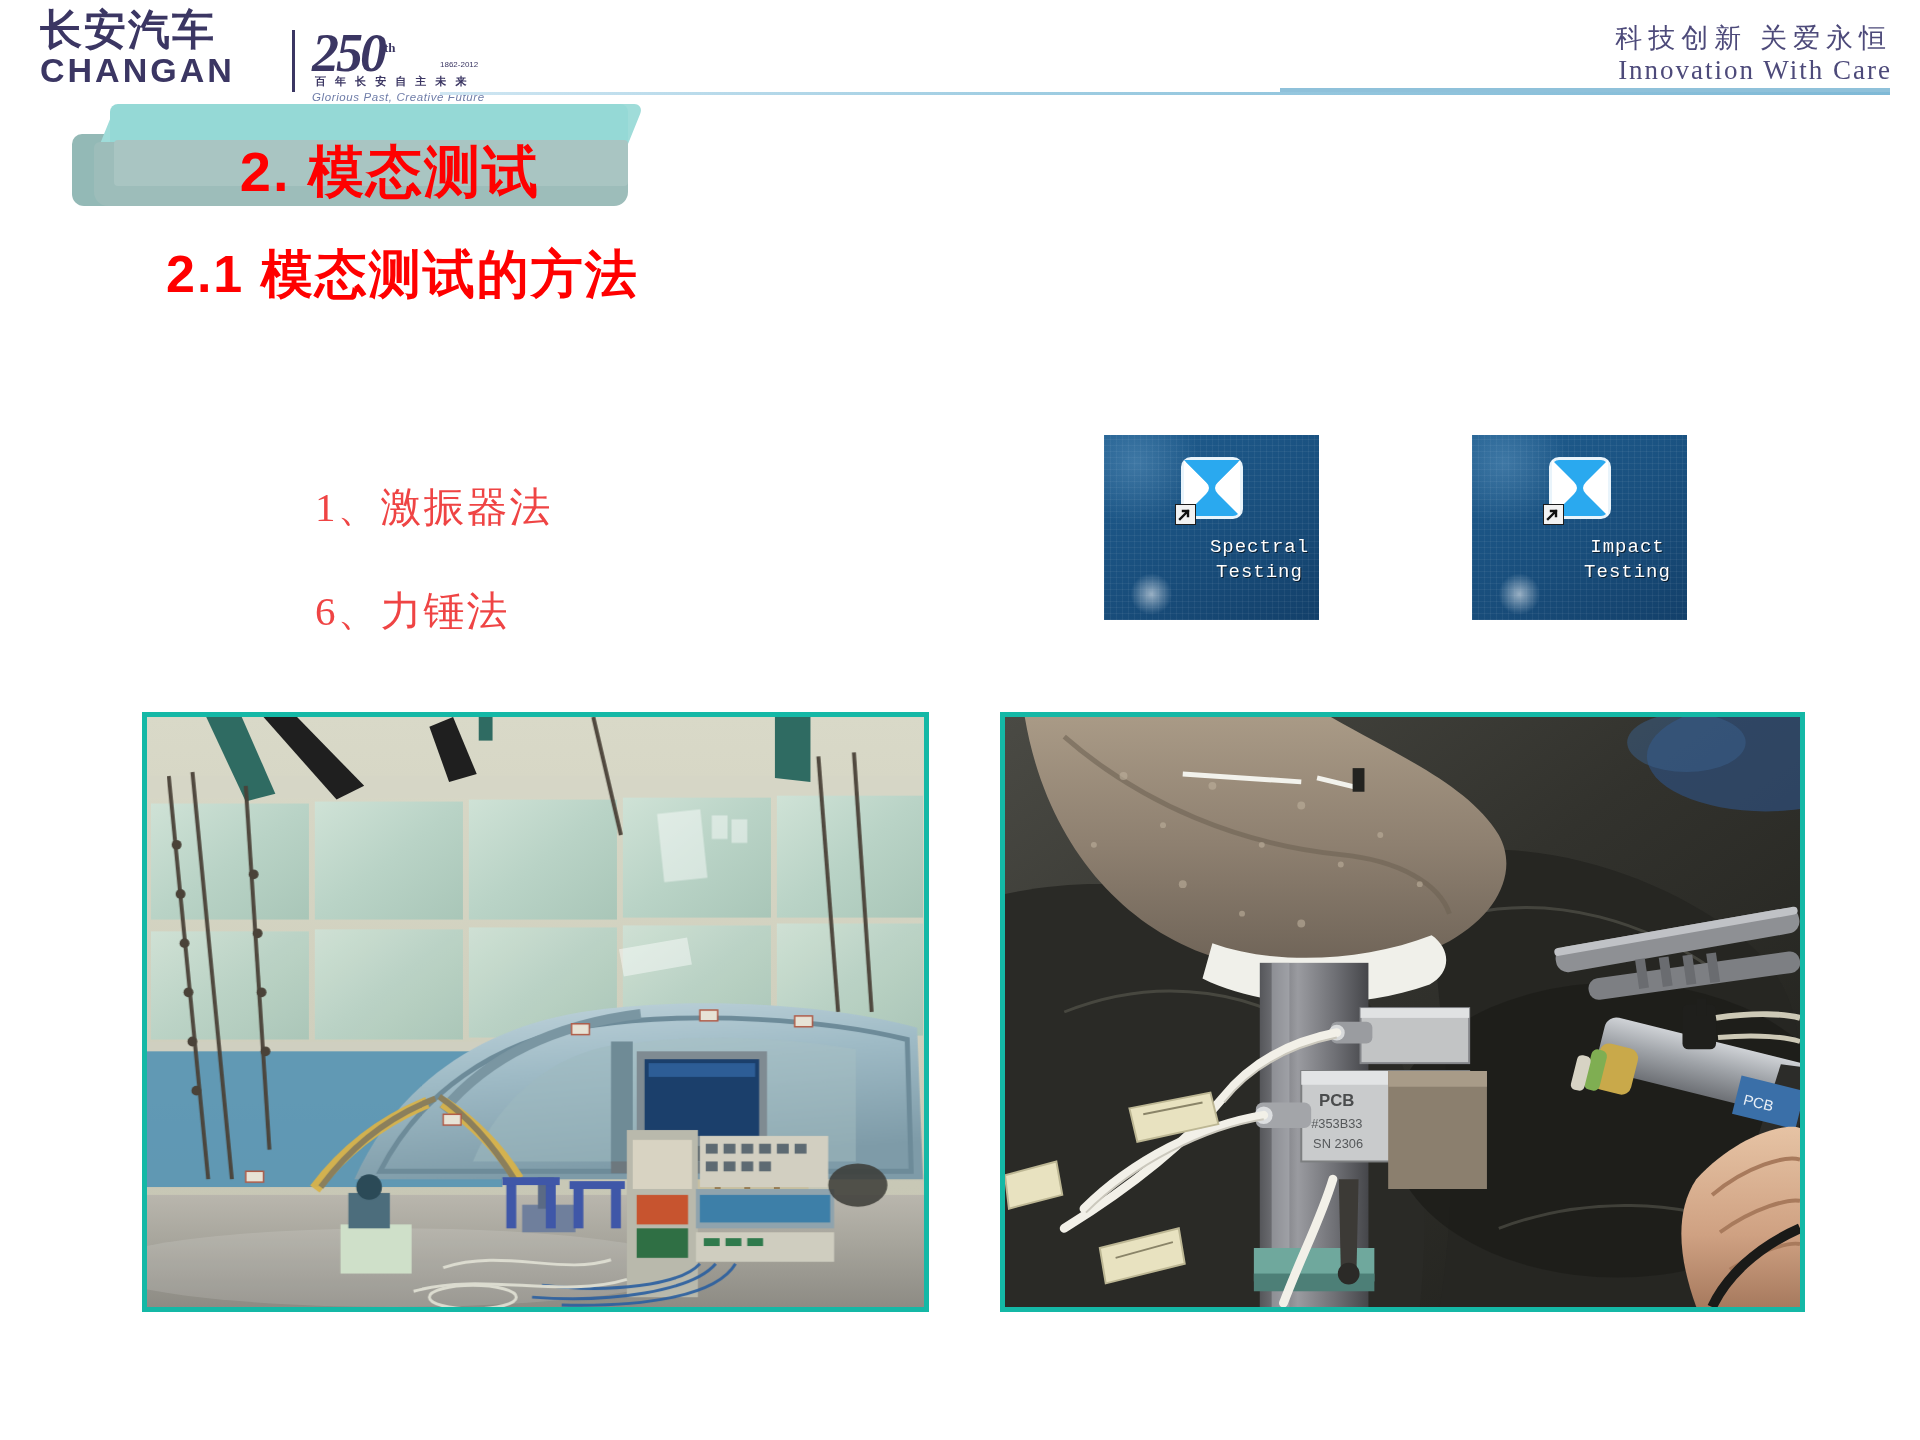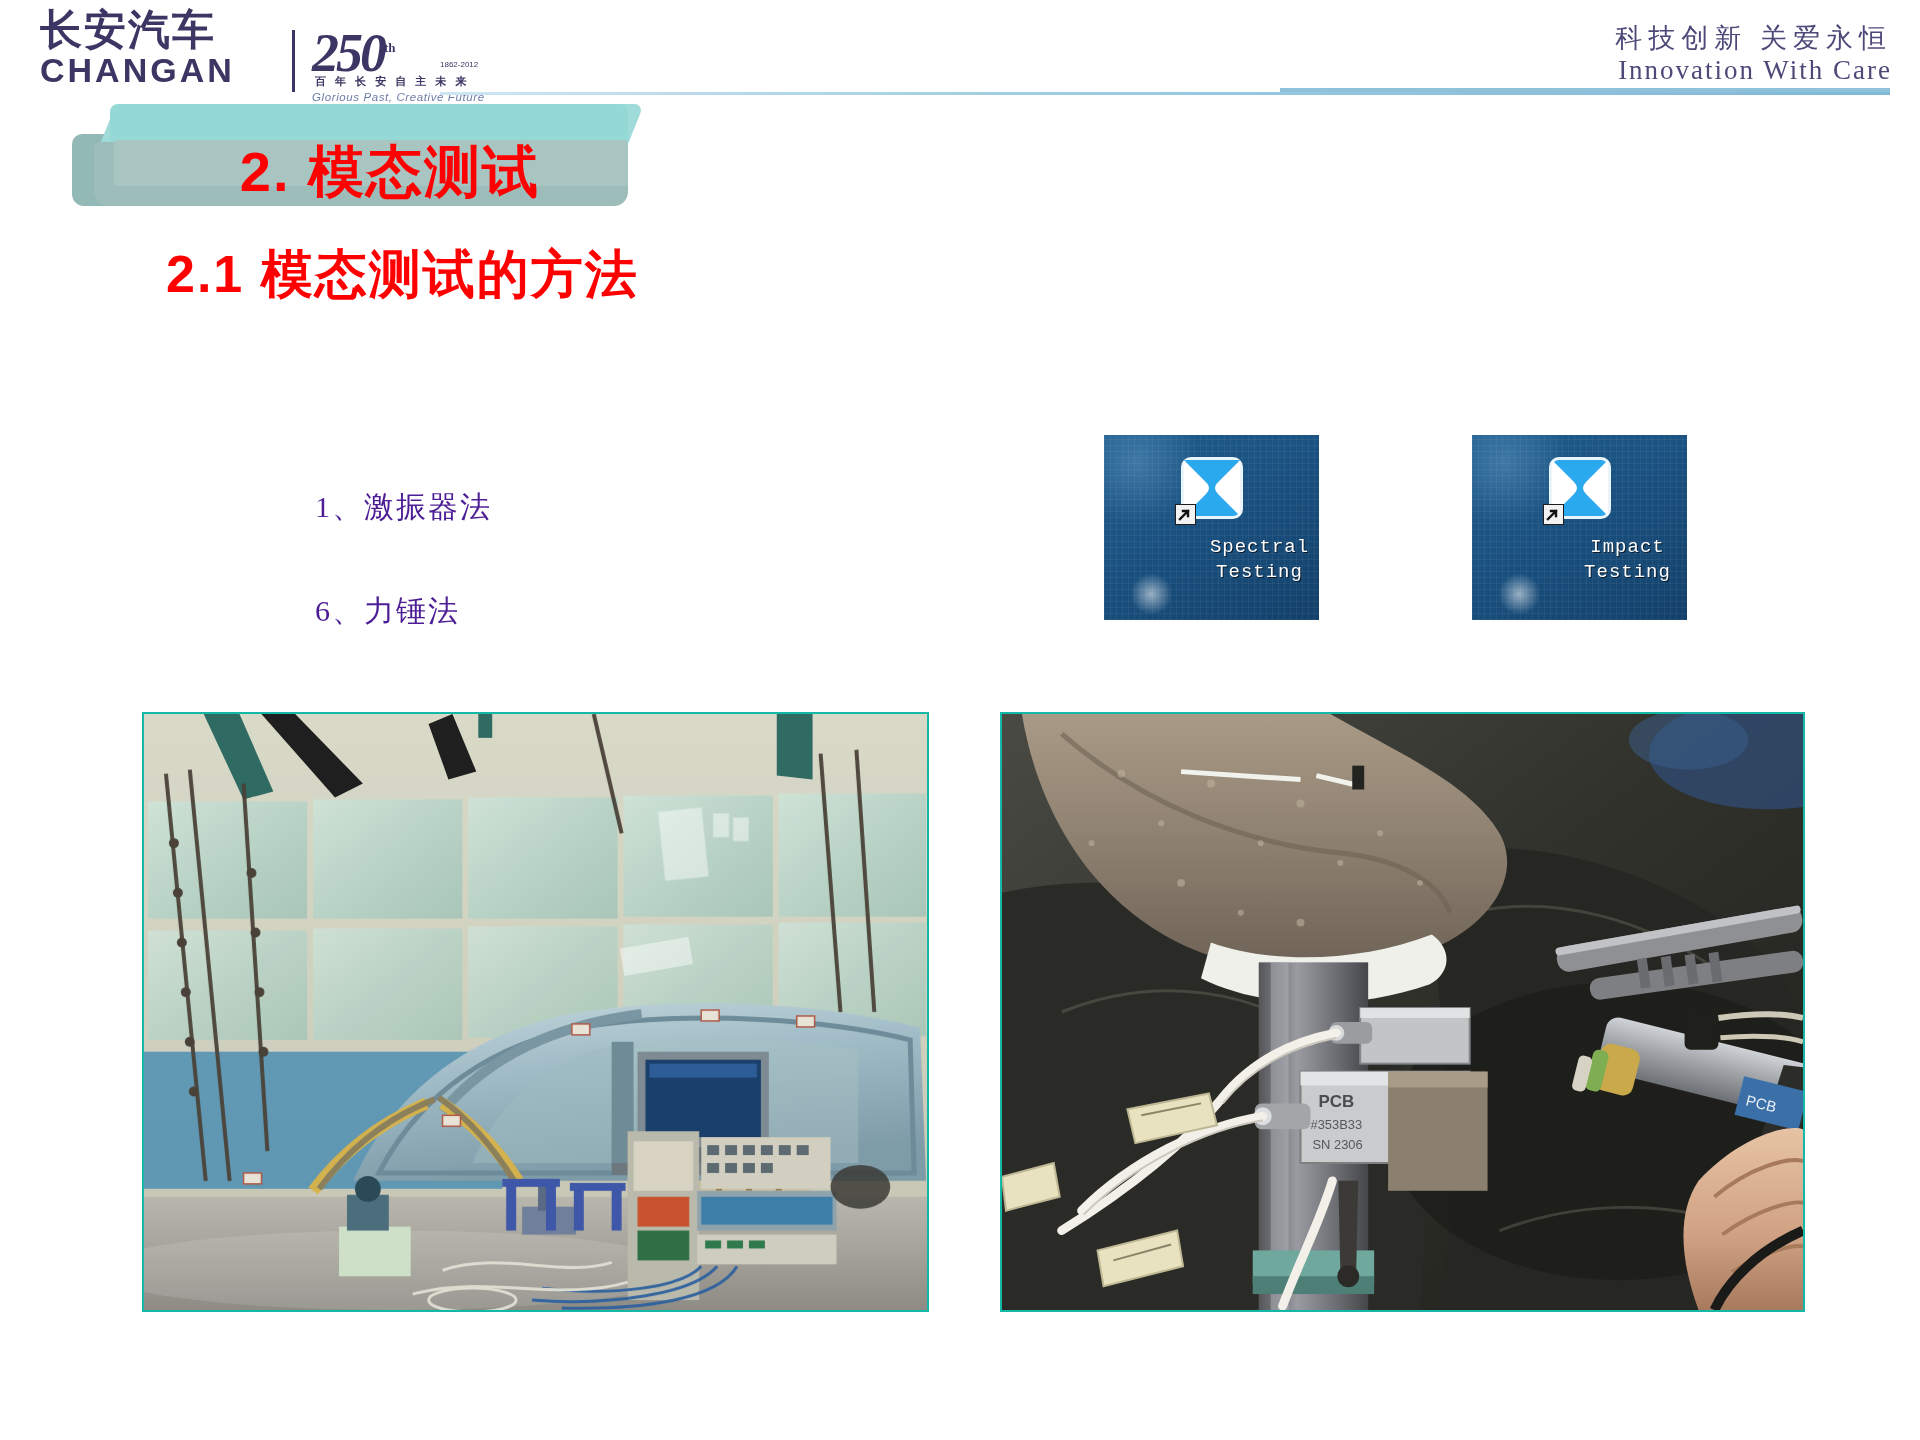--- a/index.html
+++ b/index.html
@@ -224,23 +224,23 @@
 
   
   #method-list {
     position: absolute;
     left: 315px;
     top: 455px;
     width: 520px;
   }
   .method-item {
     font-family: "Liberation Serif", serif;
-    font-size: 30px;
+    font-size: 41px;
     line-height: 104px;
-    color: #4c1d95;
+    color: #ef4444;
     letter-spacing: 2px;
     white-space: nowrap;
   }
 
   
   .desk-icon {
     position: absolute;
     width: 215px;
     height: 185px;
     background:
@@ -294,21 +294,21 @@
     text-shadow: 1px 1px 0 rgba(0,0,0,0.65);
     letter-spacing: 1px;
     white-space: pre-line;
     margin-left: 48px;
   }
 
   
   .photo {
     position: absolute;
     overflow: hidden;
-    border: 2px solid #14b8a6;
+    border: 5px solid #14b8a6;
     box-sizing: border-box;
   }
   #photo-left  { left: 142px; top: 712px; width: 787px; height: 600px; }
   #photo-right { left: 1000px; top: 712px; width: 805px; height: 600px; }
   .photo svg { display: block; width: 100%; height: 100%; }
 </style>
 </head>
 <body>
 
 <div id="header">

